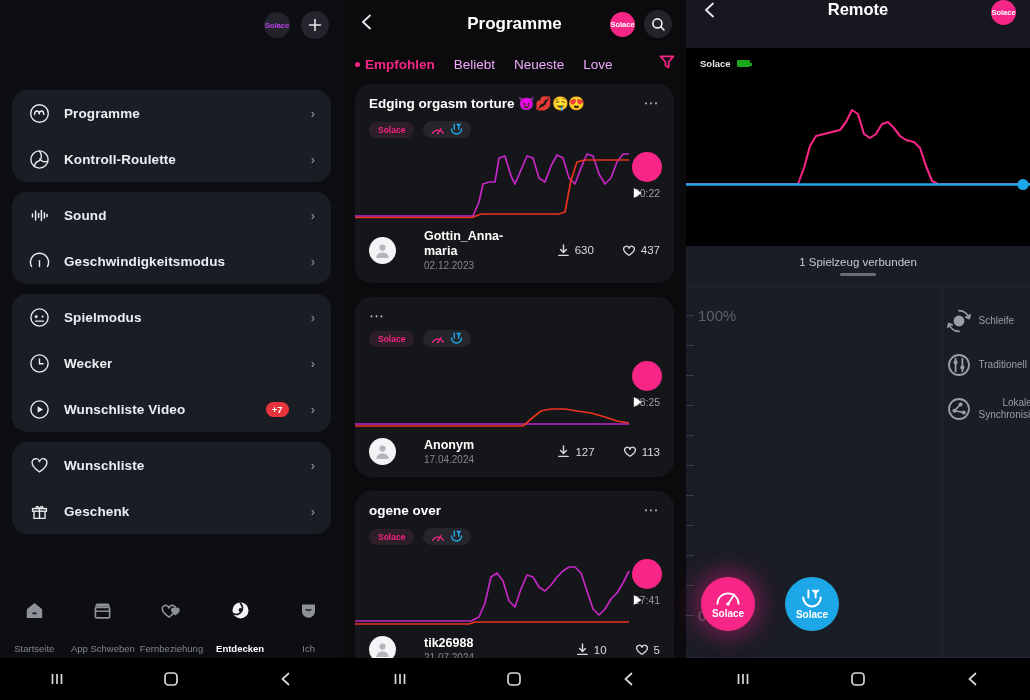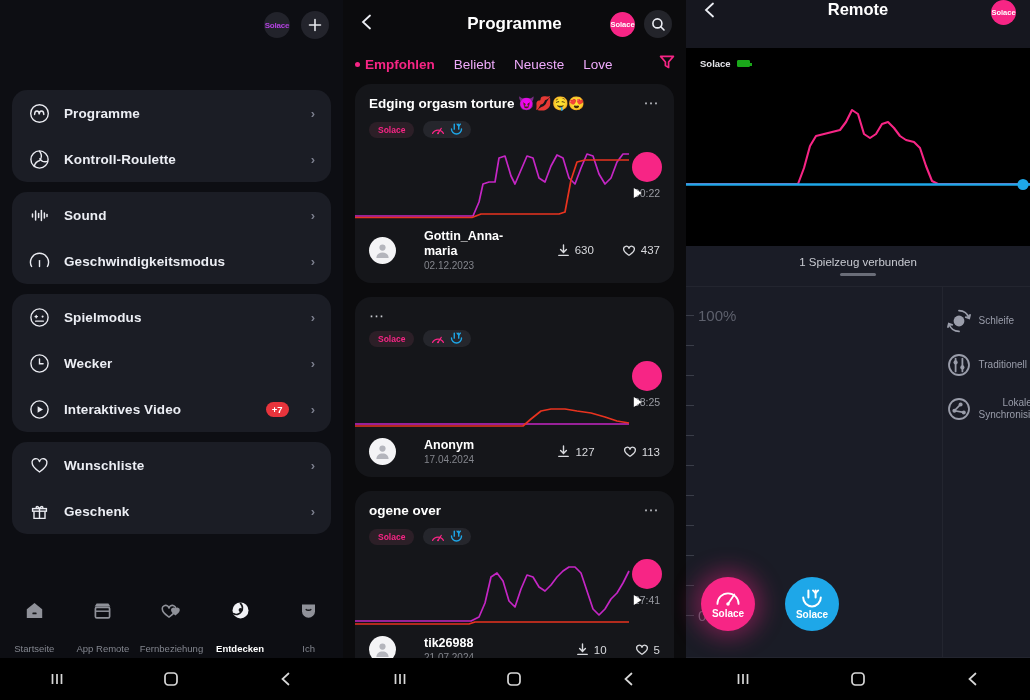--- a/index.html
+++ b/index.html
@@ -184,21 +184,21 @@
           <span class="lbl">Wecker</span>
           <span class="chev">›</span>
         </div>
         <div class="row">
           <span class="ic">
             <svg width="21" height="21" viewBox="0 0 21 21">
               <circle cx="10.5" cy="10.5" r="8.6" fill="none" stroke="#e9eaf0" stroke-width="1.4"></circle>
               <path d="M8.6 7.3l5.4 3.2-5.4 3.2z" fill="#e9eaf0"></path>
             </svg>
           </span>
-          <span class="lbl">Interaktives Video</span>
+          <span class="lbl">Wunschliste Video</span>
           <span class="badge">+7</span>
           <span class="chev">›</span>
         </div>
       </div>
 
       <div class="group">
         <div class="row">
           <span class="ic">
             <svg width="21" height="21" viewBox="0 0 21 21">
               <path d="M10.5 17C7 14.4 3.2 11.8 3.2 8.3A3.6 3.6 0 0 1 10.5 6.6 3.6 3.6 0 0 1 17.8 8.3c0 3.5-3.8 6.1-7.3 8.7z" fill="none" stroke="#e9eaf0" stroke-width="1.4" stroke-linejoin="round"></path>
@@ -228,21 +228,21 @@
           <rect x="8.4" y="11.6" width="4.2" height="1.7" rx=".6" fill="#15161a"></rect>
         </svg>
         <span class="tl">Startseite</span>
       </div>
       <div class="p1-tab">
         <svg width="21" height="19" viewBox="0 0 21 19">
           <path d="M2.6 5.4 4.6 2.4h11.8l2 3z" fill="#8f9199"></path>
           <rect x="3.4" y="6.4" width="14.2" height="10.4" rx="1.4" fill="none" stroke="#8f9199" stroke-width="1.7"></rect>
           <path d="M3.4 10.2h14.2" stroke="#8f9199" stroke-width="1.5"></path>
         </svg>
-        <span class="tl">App Remote</span>
+        <span class="tl">App Schweben</span>
       </div>
       <div class="p1-tab">
         <svg width="23" height="19" viewBox="0 0 23 19">
           <path d="M9 16C6 13.9 2.4 11.8 2.4 8.6A3.2 3.2 0 0 1 9 7 3.2 3.2 0 0 1 15.6 8.6C15.6 11.8 12 13.9 9 16z" fill="none" stroke="#8f9199" stroke-width="1.6" stroke-linejoin="round"></path>
           <path d="M15.4 14.4c2-1.5 4.4-3.1 4.4-5.4a2.3 2.3 0 0 0-4.4-1 2.3 2.3 0 0 0-4.4 1c0 2.3 2.4 3.9 4.4 5.4z" fill="#8f9199"></path>
         </svg>
         <span class="tl">Fernbeziehung</span>
       </div>
       <div class="p1-tab active">
         <svg width="21" height="19" viewBox="0 0 21 19">

